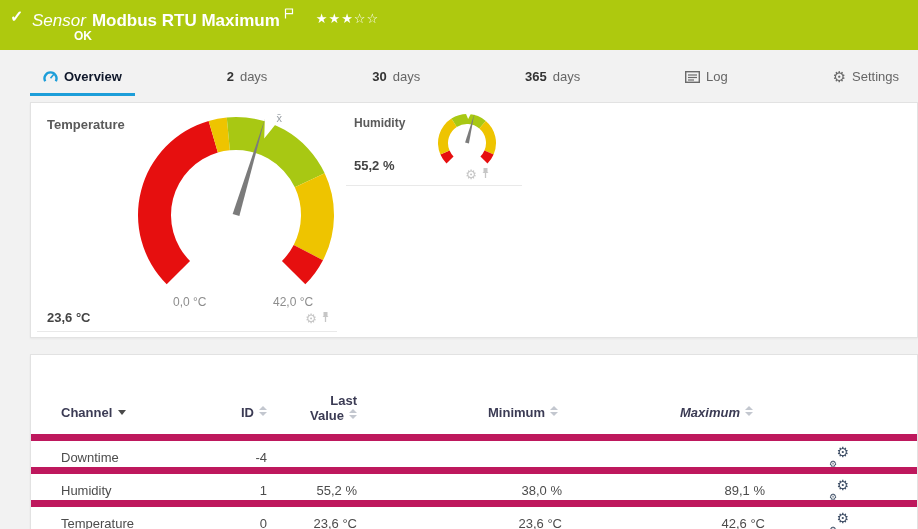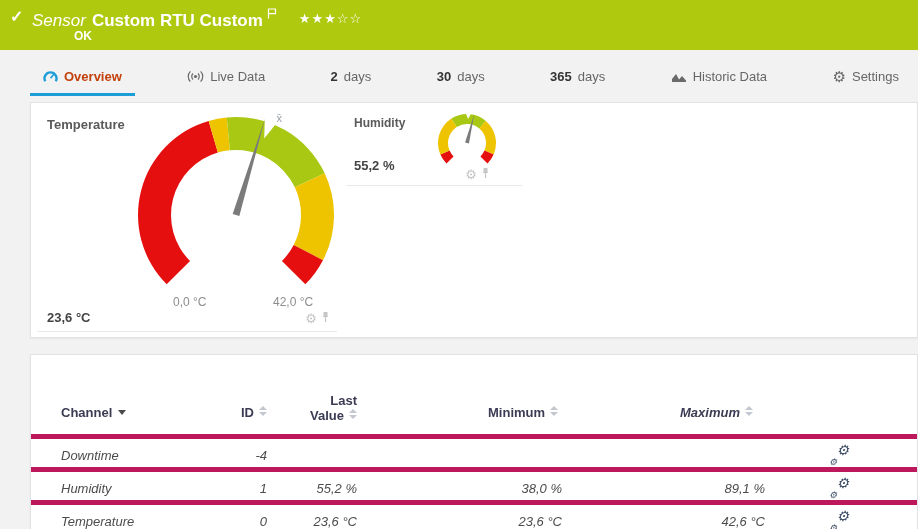--- a/index.html
+++ b/index.html
@@ -26,21 +26,21 @@
   .tabbar {
     position: absolute; left: 30px; right: 6px; top: 60px; height: 36px;
     display: flex; justify-content: space-between; align-items: stretch;
   }
   .tab {
     display: flex; align-items: center; gap: 6px;
     padding: 0 13px; font-size: 13px; color: #666;
     border-bottom: 3px solid transparent; cursor: pointer; white-space: nowrap;
   }
   .tab .ticon { display: inline-flex; color: #6a6a6a; }
-  .tab.active { color: #c2410c; font-weight: bold; border-bottom-color: #1d9ed9; }
+  .tab.active { color: #0f172a; font-weight: bold; border-bottom-color: #1d9ed9; }
   .tab.active .ticon { color: #1d9ed9; }
   .tab .num { font-weight: bold; color: #333; }
   .tab .gear-glyph { font-size: 15px; line-height: 12px; }
   
   .panel {
     position: absolute; background: #fff;
     border: 1px solid #e2e2e2; box-shadow: 0 1px 2px rgba(0,0,0,0.05);
   }
   #overview-panel { left: 30px; top: 102px; width: 888px; height: 236px; }
   #table-panel    { left: 30px; top: 348px; width: 888px; height: 181px; margin-top: 6px; }
@@ -70,85 +70,79 @@
   .th-id { right: 650px; padding-left: 28px; }
   .th-last { right: 560px; text-align: right; bottom: 11px; line-height: 15px; }
   .th-min { left: 457px; }
   .th-max { left: 649px; font-style: italic; }
   .sort { display: inline-block; vertical-align: 1px; margin-left: 5px; }
   .sort i { display: block; width: 0; height: 0; border-left: 4px solid transparent; border-right: 4px solid transparent; }
   .sort .up { border-bottom: 4px solid #c3c7cf; margin-bottom: 2px; }
   .sort .dn { border-top: 4px solid #c3c7cf; }
   .caret { display: inline-block; margin-left: 6px; vertical-align: 2px; width: 0; height: 0;
            border-left: 4.5px solid transparent; border-right: 4.5px solid transparent; border-top: 5px solid #4a4a4a; }
-  .trow { position: relative; height: 33px; border-top: 5px solid #be185d; font-style: italic; }
+  .trow { position: relative; height: 33px; border-top: 7px solid #be185d; }
   .td { position: absolute; top: 9px; font-size: 13px; color: #4c4c4c; white-space: nowrap; }
   .td-channel { left: 30px; }
   .td-id   { right: 650px; }
   .td-last { right: 560px; }
   .td-min  { right: 355px; }
   .td-max  { right: 152px; }
   .td-edit { left: 798px; top: 6px; }
   .gears { position: relative; display: inline-block; width: 20px; height: 20px; color: #3f4f66; cursor: pointer; }
   .gears .g-big { position: absolute; right: 0; top: -3px; font-size: 14px; }
   .gears .g-small { position: absolute; left: 0; bottom: -2px; font-size: 9px; }
 </style>
 </head>
 <body>
 
 <div class="app-header">
   <span class="check-icon">✓</span>
   <div class="title-line">
-    <span class="sensor-kind">Sensor</span><span class="sensor-title">Custom RTU Custom</span><span class="flag-icon">
+    <span class="sensor-kind">Sensor</span><span class="sensor-title">Modbus RTU Maximum</span><span class="flag-icon">
       <svg width="10" height="11" viewBox="0 0 10 11">
           <path d="M1.5 0.8 V10.5 M1.5 1 H8.5 V5.6 H1.5" fill="none" stroke="#fff" stroke-width="1.2"></path>
         </svg>
     </span><span class="stars"><span>★★★</span><span>☆☆</span></span>
   </div>
   <div class="status-ok">OK</div>
 </div>
 
 <div class="tabbar" id="tabbar">
     <div class="tab active">
       <span class="ticon">
         <svg width="15" height="13" viewBox="0 0 15 13">
           <path d="M2.2 11.2 A6 6 0 1 1 12.8 11.2" fill="none" stroke="currentColor" stroke-width="2.4"></path>
           <line x1="7.5" y1="8.3" x2="11" y2="4" stroke="currentColor" stroke-width="1.6"></line>
         </svg>
       </span>
       <span>Overview</span>
     </div>
     <div class="tab">
-      <span class="ticon">
-        <svg width="17" height="13" viewBox="0 0 17 13">
-          <circle cx="8.5" cy="6.5" r="1.6" fill="currentColor"></circle>
-          <path d="M6 3.5 A4.2 4.2 0 0 0 6 9.5 M3.4 1.4 A7.2 7.2 0 0 0 3.4 11.6 M11 3.5 A4.2 4.2 0 0 1 11 9.5 M13.6 1.4 A7.2 7.2 0 0 1 13.6 11.6" fill="none" stroke="currentColor" stroke-width="1.2"></path>
-        </svg>
-      </span>
-      <span>Live Data</span>
-    </div>
-    <div class="tab">
       <span class="num">2</span>
       <span>days</span>
     </div>
     <div class="tab">
       <span class="num">30</span>
       <span>days</span>
     </div>
     <div class="tab">
       <span class="num">365</span>
       <span>days</span>
     </div>
     <div class="tab">
       <span class="ticon">
-        <svg width="16" height="12" viewBox="0 0 16 12">
-          <path d="M1 11 L1 8 L5 3 L8 8.5 L11 5 L15 9.5 L15 11 Z" fill="currentColor"></path>
+        <svg width="15" height="12" viewBox="0 0 15 12">
+          <rect x="0.7" y="0.7" width="13.6" height="10.6" fill="none" stroke="currentColor" stroke-width="1.4"></rect>
+          <line x1="3" y1="4" x2="12" y2="4" stroke="currentColor" stroke-width="1.2"></line>
+          <line x1="3" y1="6.5" x2="12" y2="6.5" stroke="currentColor" stroke-width="1.2"></line>
+          <line x1="3" y1="9" x2="9" y2="9" stroke="currentColor" stroke-width="1.2"></line>
         </svg>
       </span>
-      <span>Historic Data</span>
+      <span>Log</span>
     </div>
     <div class="tab">
       <span class="ticon">
         <span class="gear-glyph">⚙</span>
       </span>
       <span>Settings</span>
     </div>
   </div>
 
 <div class="panel" id="overview-panel">

